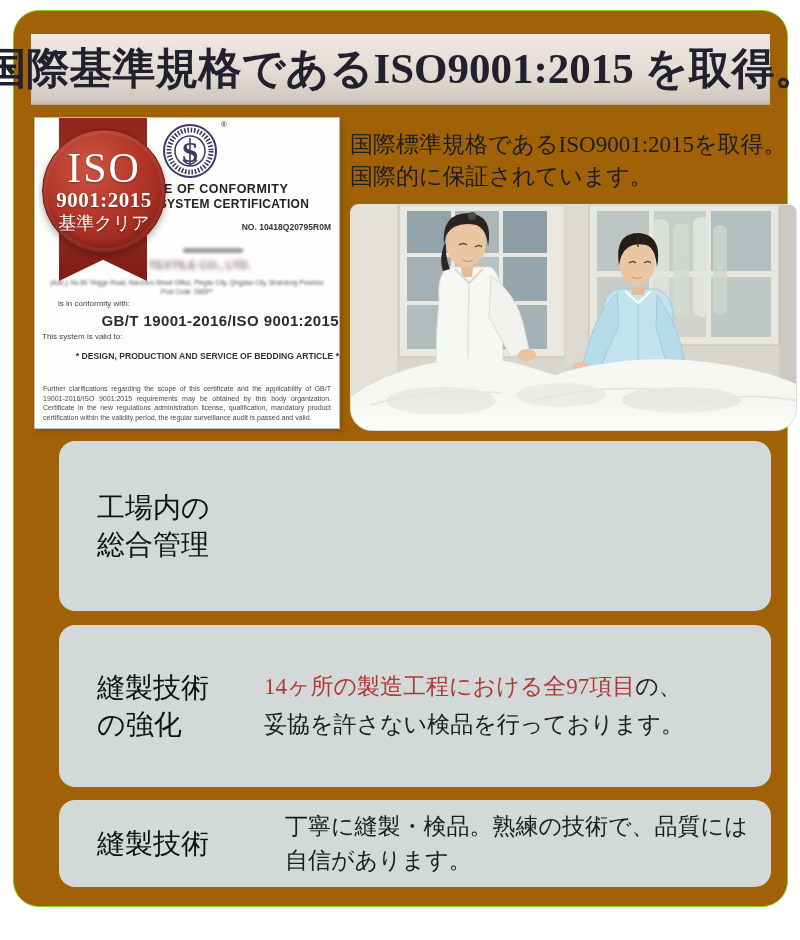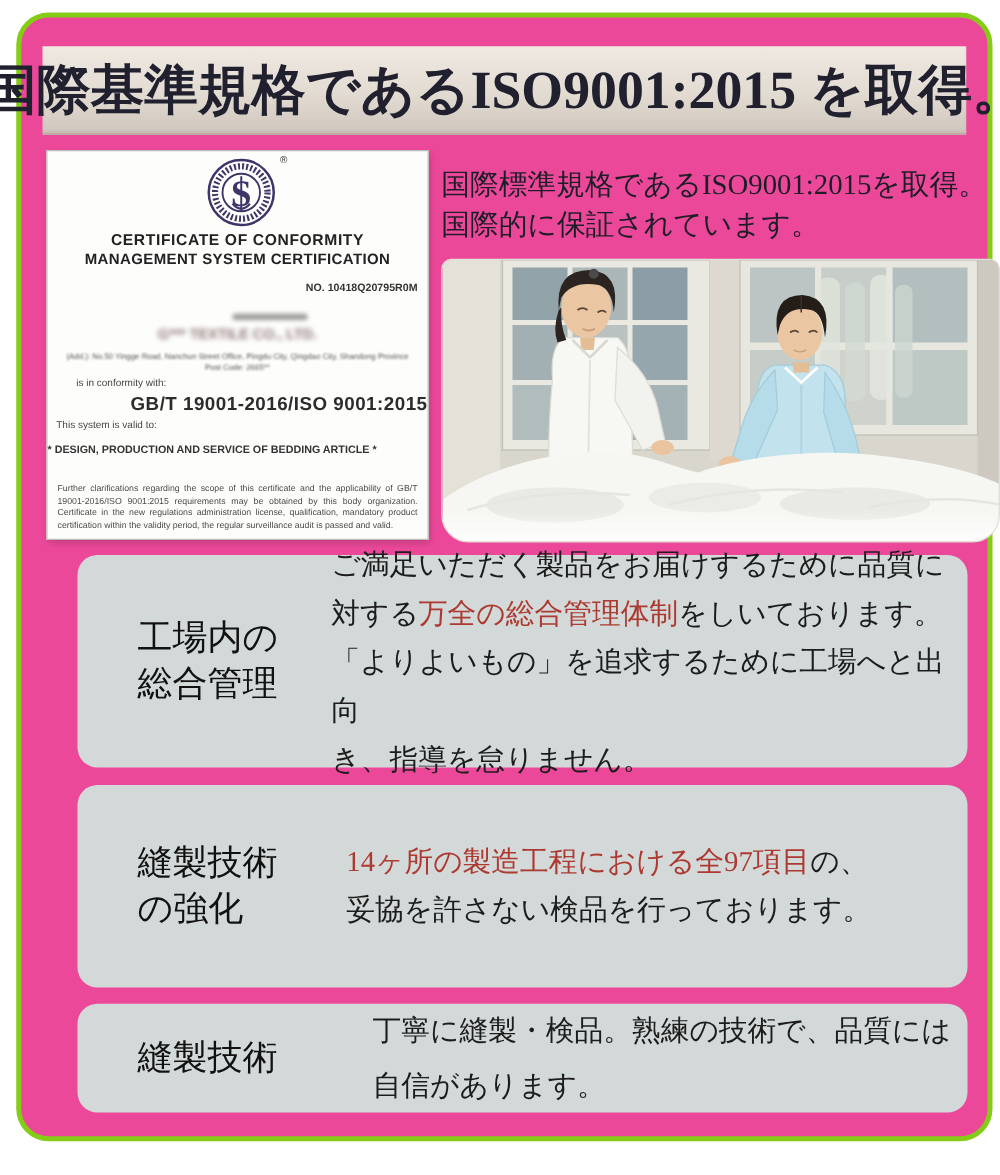--- a/index.html
+++ b/index.html
@@ -1,19 +1,19 @@
 <!DOCTYPE html>
 <html><head>
 <meta charset="utf-8">
 <style>
   html,body{margin:0;padding:0;background:#ffffff;}
   .page{position:relative;width:800px;height:940px;background:#ffffff;
         font-family:"Liberation Serif","DejaVu Serif",serif;color:#1b1b1b;overflow:hidden;}
   .card{position:absolute;left:13px;top:10px;width:773px;height:895px;
-        border:4px solid #84cc16;border-radius:26px;background:#ec4899;}
+        border:1px solid #84cc16;border-radius:26px;background:#a16207;}
   
   .banner{position:absolute;left:17px;top:23px;width:739px;height:70px;
           background:linear-gradient(180deg,#efe9e2 0%,#e2dbd2 55%,#cfc7be 100%);
           border-bottom:1px solid #b9b0a5;display:flex;align-items:center;justify-content:center;
           box-shadow:inset 0 -2px 3px rgba(0,0,0,.06);}
   .banner h1{margin:0;font-size:43px;font-weight:600;color:#20202e;letter-spacing:0px;white-space:nowrap;}
   
   .cert{position:absolute;left:20px;top:106px;width:304px;height:310px;background:#fdfdfc;
         border:1px solid #bcbcb8;box-shadow:2px 3px 6px rgba(0,0,0,.18);z-index:2;font-family:"Liberation Sans","DejaVu Sans",sans-serif;}
   .cert .emblem{position:absolute;left:126px;top:4px;width:58px;height:58px;}
@@ -25,21 +25,21 @@
   .cert .no{position:absolute;right:8px;top:104px;font-size:8.5px;font-weight:bold;color:#333;filter:blur(.4px);}
   .cert .blurbar{position:absolute;left:148px;top:130px;width:60px;height:5px;background:#9a9a96;border-radius:2px;filter:blur(1.6px);}
   .cert .company{position:absolute;left:0;top:141px;width:100%;text-align:center;font-size:11.5px;font-weight:bold;
                  color:#8a7472;filter:blur(2.2px);white-space:nowrap;}
   .cert .addr{position:absolute;left:0;top:161px;width:100%;text-align:center;font-size:6.3px;color:#555;
               filter:blur(.8px);line-height:8.5px;padding:0 10px;box-sizing:border-box;}
   .cert .conf{position:absolute;left:23px;top:181px;font-size:8px;color:#444;filter:blur(.4px);}
   .cert .std{position:absolute;left:0;top:194px;width:100%;text-align:right;font-size:15px;font-weight:bold;
              color:#2c2c2c;letter-spacing:.4px;white-space:nowrap;}
   .cert .valid{position:absolute;left:7px;top:214px;font-size:8px;color:#444;filter:blur(.4px);}
-  .cert .scope{position:absolute;left:0;top:233px;width:100%;text-align:left;font-size:8.6px;font-weight:bold;
+  .cert .scope{position:absolute;left:0;top:233px;width:100%;text-align:right;font-size:8.6px;font-weight:bold;
                color:#333;filter:blur(.4px);}
   .cert .fine{position:absolute;left:8px;top:266px;width:288px;font-size:7px;line-height:9.5px;color:#4a4a4a;
               text-align:justify;filter:blur(.45px);}
   
   .badge{position:absolute;left:27px;top:100px;width:130px;height:190px;z-index:5;}
   .ribbon{position:absolute;left:18px;top:7px;width:88px;height:163px;
           background:linear-gradient(180deg,#8f241d 0%,#a83428 40%,#7c1c15 100%);
           clip-path:polygon(0 0,100% 0,100% 100%,50% 87%,0 100%);
           filter:drop-shadow(0 2px 3px rgba(0,0,0,.35));}
   .badge-circle{position:absolute;left:1px;top:18px;width:122px;height:122px;border-radius:50%;
@@ -52,26 +52,26 @@
   .badge-ver{font-size:21px;font-weight:bold;line-height:24px;letter-spacing:.5px;}
   .badge-note{font-size:18px;line-height:22px;font-family:"Liberation Sans","DejaVu Sans",sans-serif;}
   
   .intro{position:absolute;left:336px;top:118px;width:452px;font-size:23px;line-height:32px;
          color:#1d1d28;white-space:pre-line;}
   .photo{position:absolute;left:336px;top:193px;width:447px;height:227px;border-radius:8px 8px 22px 22px;
          overflow:hidden;border:1px solid #e0e0da;box-sizing:border-box;}
   
   .fbox{position:absolute;left:45px;width:712px;background:#d3d9d9;border-radius:16px;
         display:flex;align-items:center;box-sizing:border-box;}
-  .fbox .lab{flex:0 0 155px;padding-left:48px;font-size:28px;line-height:37px;color:#111;white-space:pre-line;}
+  .fbox .lab{flex:0 0 155px;padding-left:38px;font-size:28px;line-height:37px;color:#111;white-space:pre-line;}
   .fbox .bod{flex:1;font-size:23px;color:#1c1c1c;white-space:pre-line;}
   .red{color:#ad3a31;}
   #box1{top:430px;height:170px;} #box1 .bod{line-height:39px;padding-left:0px;}
   #box2{top:614px;height:162px;} #box2 .bod{line-height:38px;padding-left:12px;}
-  #box3{top:789px;height:87px;}  #box3 .bod{line-height:44px;padding-left:33px;}
+  #box3{top:789px;height:87px;}  #box3 .bod{line-height:34px;padding-left:33px;}
 </style>
 </head>
 <body>
 
 <div class="page">
   <div class="card">
 
     <div class="banner">
       <h1>国際基準規格であるISO9001:2015 を取得。</h1>
     </div>
@@ -94,20 +94,28 @@
       <div class="company">G*** TEXTILE CO., LTD.</div>
       <div class="addr" style="white-space:pre-line;">(Add.): No.50 Yingge Road, Nanchun Street Office, Pingdu City, Qingdao City, Shandong Province
 Post Code: 2665**</div>
       <div class="conf">is in conformity with:</div>
       <div class="std">GB/T 19001-2016/ISO 9001:2015</div>
       <div class="valid">This system is valid to:</div>
       <div class="scope">* DESIGN, PRODUCTION AND SERVICE OF BEDDING ARTICLE *</div>
       <div class="fine">Further clarifications regarding the scope of this certificate and the applicability of GB/T 19001-2016/ISO 9001:2015 requirements may be obtained by this body organization. Certificate in the new regulations administration license, qualification, mandatory product certification within the validity period, the regular surveillance audit is passed and valid.</div>
     </div>
 
+    <div class="badge">
+      <div class="ribbon"></div>
+      <div class="badge-circle">
+        <div class="badge-iso">ISO</div>
+        <div class="badge-ver">9001:2015</div>
+        <div class="badge-note">基準クリア</div>
+      </div>
+    </div>
 
     <div class="intro">国際標準規格であるISO9001:2015を取得。
 国際的に保証されています。</div>
 
     <div class="photo">
       <svg viewBox="0 0 447 227" width="447" height="227">
         <defs>
           <linearGradient id="fade" x1="0" y1="0" x2="0" y2="1">
             <stop offset="0" stop-color="#ffffff" stop-opacity="0"></stop>
             <stop offset="1" stop-color="#ffffff" stop-opacity=".85"></stop>
@@ -188,24 +196,20 @@
           <ellipse cx="330" cy="195" rx="60" ry="13" fill="#e2e2dc"></ellipse>
           <path d="M20 200 Q80 182 150 188 M180 196 Q250 178 320 186 M340 198 Q400 186 447 196" stroke="#dcdcd6" stroke-width="2" fill="none"></path>
         </g>
         <rect x="0" y="200" width="447" height="27" fill="url(#fade)"></rect>
       </svg>
     </div>
 
     <div class="fbox" id="box1">
       <div class="lab">工場内の
 総合管理</div>
-      <div class="bod"><span>ご満足いただく製品をお届けするために品質に
-対する</span><span class="red">万全の総合管理体制</span><span>をしいております。
-「よりよいもの」を追求するために工場へと出向
-き、指導を怠りません。</span></div>
     </div>
 
     <div class="fbox" id="box2">
       <div class="lab">縫製技術
 の強化</div>
       <div class="bod"><span class="red">14ヶ所の製造工程における全97項目</span><span>の、
 妥協を許さない検品を行っております。</span></div>
     </div>
 
     <div class="fbox" id="box3">

